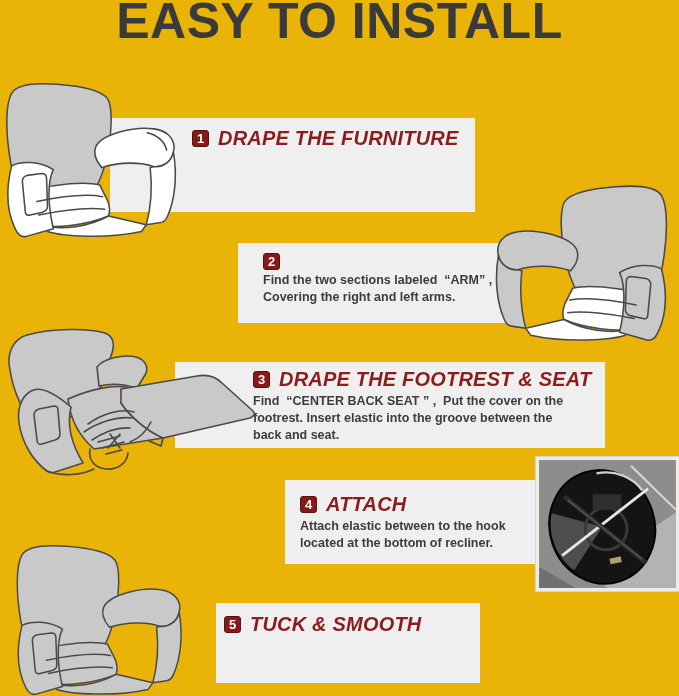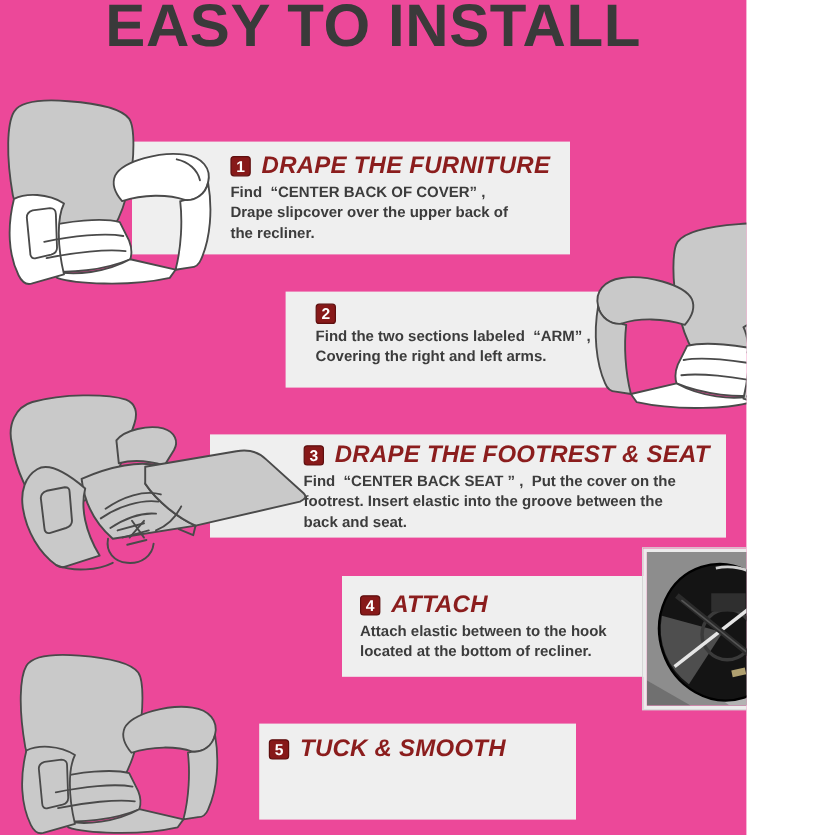--- a/index.html
+++ b/index.html
@@ -1,17 +1,17 @@
 <!DOCTYPE html>
 <html><head>
 <meta charset="utf-8">
 <style>
   html,body{margin:0;padding:0;background:#fff;}
   .canvas{
-    position:relative;width:622px;height:696px;background:#ec4899;overflow:hidden;
+    position:relative;width:679px;height:696px;background:#eab308;overflow:hidden;
     font-family:"Liberation Sans",sans-serif;
   }
   
   .page-title{
     position:absolute;top:-4px;left:0;right:0;margin:0;text-align:center;
     font-size:50px;line-height:1;font-weight:bold;color:#3a3a3a;letter-spacing:.5px;
   }
   
   .panel{
     position:absolute;background:#efefef;box-sizing:border-box;z-index:1;
@@ -59,23 +59,20 @@
 
 <div class="canvas">
 
   <h1 class="page-title">EASY TO INSTALL</h1>
 
   <div class="panel panel1">
     <div class="step-head">
       <span class="badge">1</span>
       <h2 class="step-title">DRAPE THE FURNITURE</h2>
     </div>
-    <p class="step-desc">Find  “CENTER BACK OF COVER” ,
-Drape slipcover over the upper back of
-the recliner.</p>
   </div>
 
   <div class="panel panel2">
     <div class="step-head">
       <span class="badge">2</span>
     </div>
     <p class="step-desc">Find the two sections labeled  “ARM” ,
 Covering the right and left arms.</p>
   </div>
 

